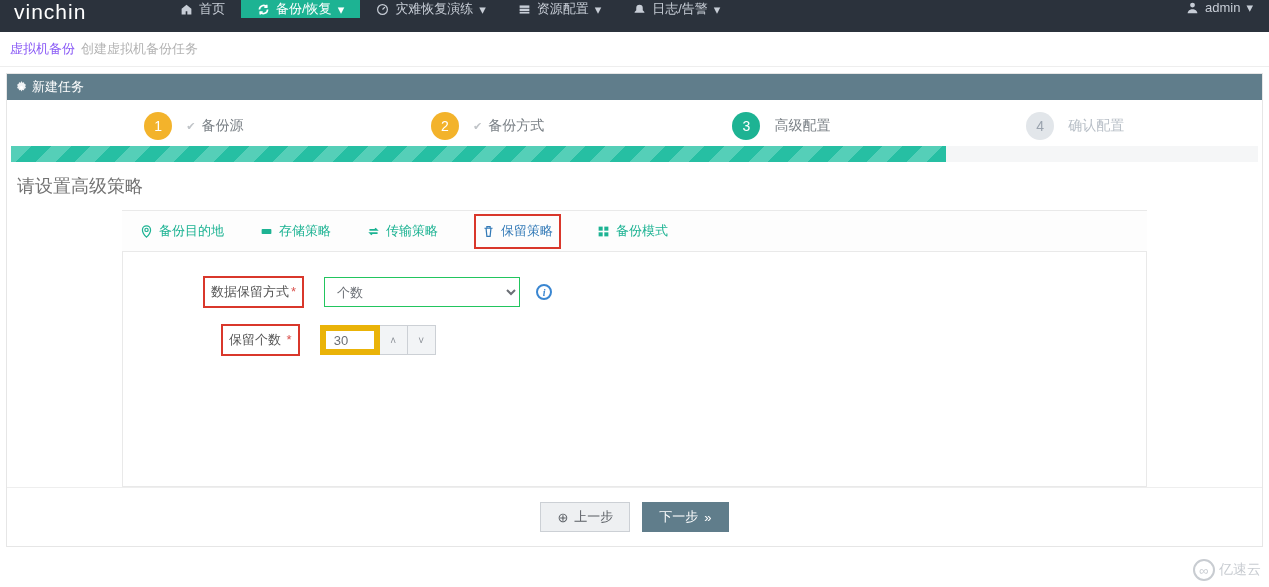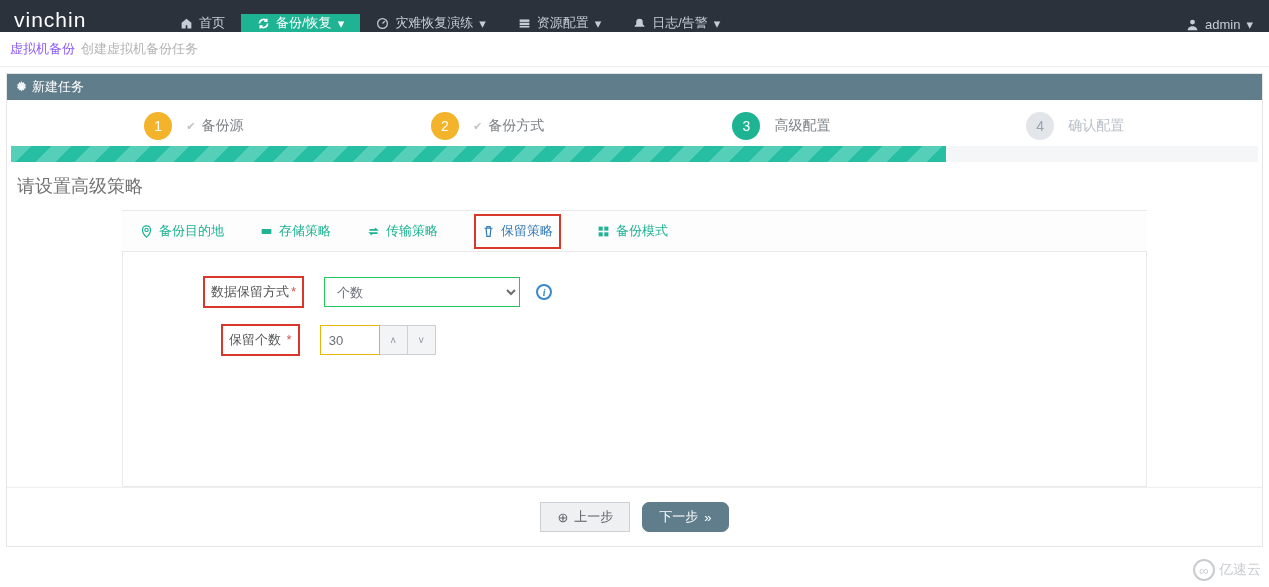--- a/index.html
+++ b/index.html
@@ -1,18 +1,18 @@
 <!DOCTYPE html>
 <html><head>
 <meta charset="utf-8">
 <style>
   * { box-sizing: border-box; }
   html, body { margin: 0; padding: 0; font-family: "Microsoft YaHei", "Helvetica Neue", Arial, sans-serif; font-size: 13px; color: #555; background: #fff; }
   
-  .topnav { height: 32px; background: #2b323c; display: flex; align-items: flex-end; color: #c7cdd6; }
+  .topnav { height: 32px; background: #2b323c; display: flex; align-items: flex-start; color: #c7cdd6; }
   .brand { width: 164px; padding-left: 14px; display: flex; align-items: center; font-family: "Segoe UI", Arial, sans-serif; font-size: 21px; letter-spacing: 1px; color: #fff; }
   .navitem { display: flex; align-items: center; padding: 0 16px; color: #c7cdd6; gap: 6px; font-size: 13px; cursor: pointer; }
   .navitem.active { background: #1db393; color: #fff; }
   .navspacer { flex: 1; }
   .icon-svg { width: 13px; height: 13px; display: inline-block; }
   .icon-svg svg { width: 100%; height: 100%; display: block; }
   
   .breadcrumb { height: 35px; display: flex; align-items: center; padding: 0 10px; border-bottom: 1px solid #eee; font-size: 13px; }
   .breadcrumb .bc-main { color: #8b5cf6; }
   .breadcrumb .bc-sub  { color: #b3b3b3; margin-left: 6px; }
@@ -44,26 +44,26 @@
   .tab.selected { color: #337ab7; }
   .tab-hi { border: 2px solid #d9372b; padding: 4px 6px; display: flex; align-items: center; gap: 6px; height: 35px; }
   
   .formbody { margin: 0 115px; border: 1px solid #e9e9e9; border-top: none; min-height: 235px; padding: 24px 80px 24px; }
   .frow { display: flex; align-items: center; margin-bottom: 16px; }
   .flabel { min-width: 86px; text-align: right; padding-right: 6px; color: #555; }
   .flabel-hi { border: 2px solid #d9372b; padding: 5px 6px; display: inline-block; }
   .req { color: #d9534f; margin-left: 2px; }
   .select { width: 196px; height: 30px; border: 1px solid #22c55e; padding: 0 8px; background: #fff; color: #6b6f75; font-size: 13px; }
   .info-dot { width: 16px; height: 16px; border-radius: 50%; border: 2px solid #3a86d1; color: #3a86d1; display: inline-flex; align-items: center; justify-content: center; font-size: 10px; font-weight: bold; margin-left: 16px; font-family: Georgia, serif; font-style: italic; }
-  .numinput { width: 60px; height: 30px; border: 1px solid #eab308; padding: 0 8px; color: #6b6f75; font-size: 13px; outline: none; }
+  .numinput { width: 60px; height: 30px; border: 6px solid #eab308; padding: 0 8px; color: #6b6f75; font-size: 13px; outline: none; }
   .stepbtn { width: 28px; height: 30px; border: 1px solid #ccd0d5; border-left: none; background: #f2f4f6; display: inline-flex; align-items: center; justify-content: center; color: #8a8f96; cursor: pointer; font-size: 10px; }
   
   .actions { border-top: 1px solid #eee; padding: 14px 0; display: flex; justify-content: center; gap: 12px; }
   .btn { height: 30px; padding: 0 16px; border: 1px solid #ccd0d5; background: #eef0f2; color: #5c6066; font-size: 13px; display: inline-flex; align-items: center; gap: 6px; cursor: pointer; }
-  .btn.primary { background: #607d8b; border-color: #607d8b; color: #fff; border-radius: 7px; }
+  .btn.primary { background: #607d8b; border-color: #607d8b; color: #fff; }
   
   .wm { position: fixed; right: 8px; bottom: 6px; color: #c8ccd1; font-size: 14px; display: flex; align-items: center; gap: 4px; pointer-events: none; }
   .wm-infty { border: 2px solid #c8ccd1; border-radius: 50%; width: 22px; height: 22px; display: flex; align-items: center; justify-content: center; font-size: 13px; }
 </style>
 </head>
 <body>
 
 <div class="topnav">
   <div class="brand">vinchin</div>
 

